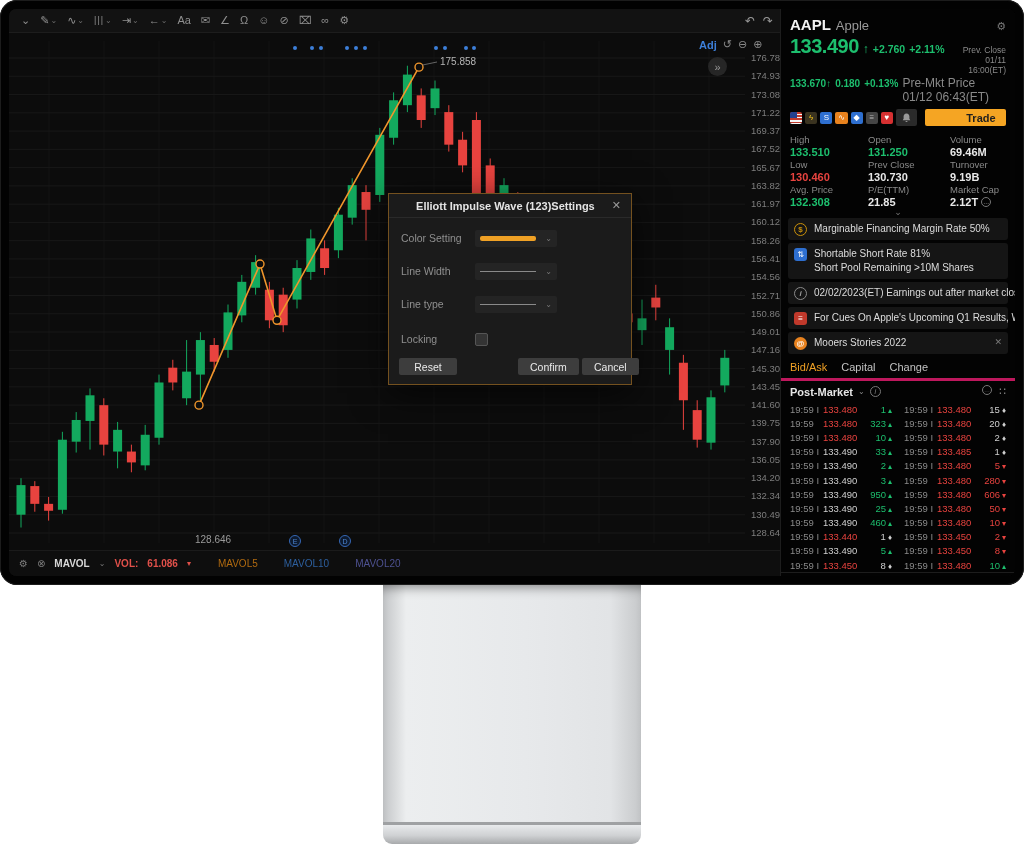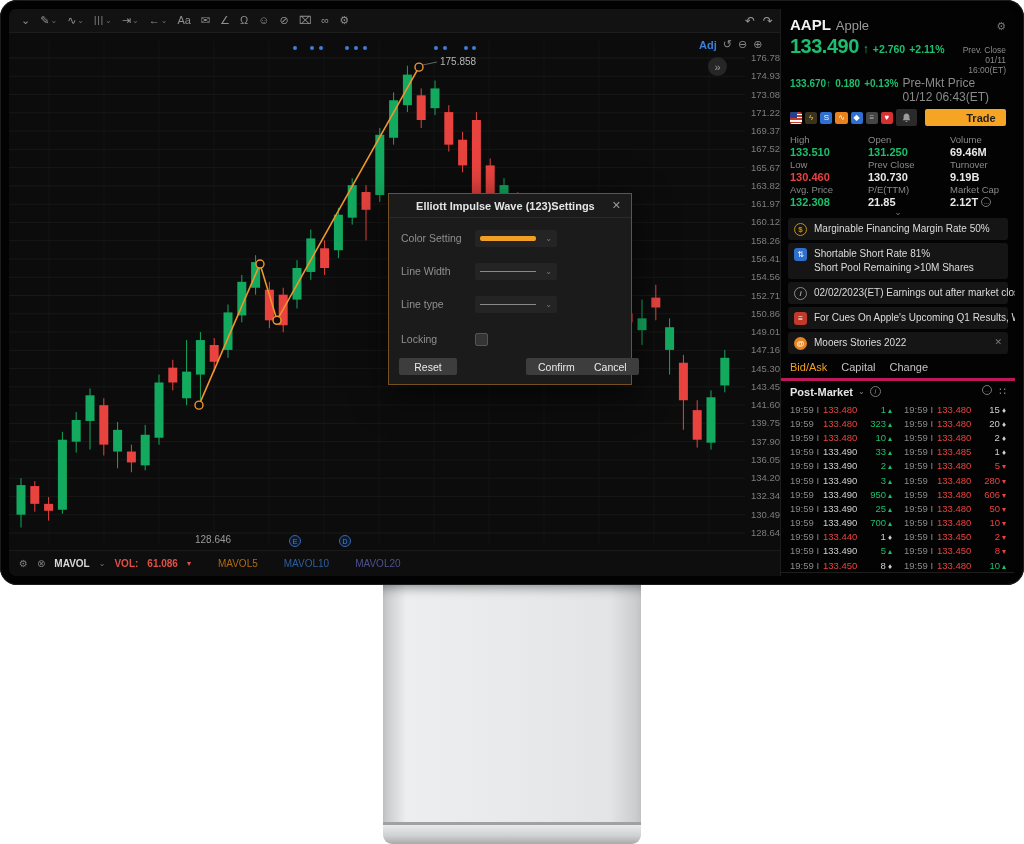--- a/index.html
+++ b/index.html
@@ -424,21 +424,21 @@
       <span class="d-select">
         <span class="d-swatch-line"></span>
         <span class="d-chev">⌄</span>
       </span>
     </div>
     <div class="d-row" style="top:137px;">
       <span class="d-label">Locking</span>
       <span class="d-check"></span>
     </div>
     <div class="d-btn" style="left:10px;top:164px;width:58px;">Reset</div>
-    <div class="d-btn" style="left:137px;top:164px;">Confirm</div>
+    <div class="d-btn" style="left:129px;top:164px;">Confirm</div>
     <div class="d-btn" style="left:193px;top:164px;">Cancel</div>
   </div>
 
   <div class="rp">
     <div class="rp-head">
       <div class="rp-row1">
         <span class="rp-sym">AAPL</span>
         <span class="rp-name">Apple</span>
         <span class="rp-gear">⚙</span>
       </div>
@@ -649,21 +649,21 @@
           <span class="tcell-price cl-w">133.490</span>
           <span class="tcell-vol cl-g"><span>25</span><span class="arr">▴</span></span>
           <span class="tgap"></span>
           <span class="tcell-time">19:59 I</span>
           <span class="tcell-price cl-r">133.480</span>
           <span class="tcell-vol cl-r"><span>50</span><span class="arr">▾</span></span>
         </div>
         <div class="trow">
           <span class="tcell-time">19:59</span>
           <span class="tcell-price cl-w">133.490</span>
-          <span class="tcell-vol cl-g"><span>700</span><span class="arr">▴</span></span>
+          <span class="tcell-vol cl-g"><span>460</span><span class="arr">▴</span></span>
           <span class="tgap"></span>
           <span class="tcell-time">19:59 I</span>
           <span class="tcell-price cl-r">133.480</span>
           <span class="tcell-vol cl-r"><span>10</span><span class="arr">▾</span></span>
         </div>
         <div class="trow">
           <span class="tcell-time">19:59 I</span>
           <span class="tcell-price cl-r">133.440</span>
           <span class="tcell-vol cl-w"><span>1</span><span class="arr">♦</span></span>
           <span class="tgap"></span>

